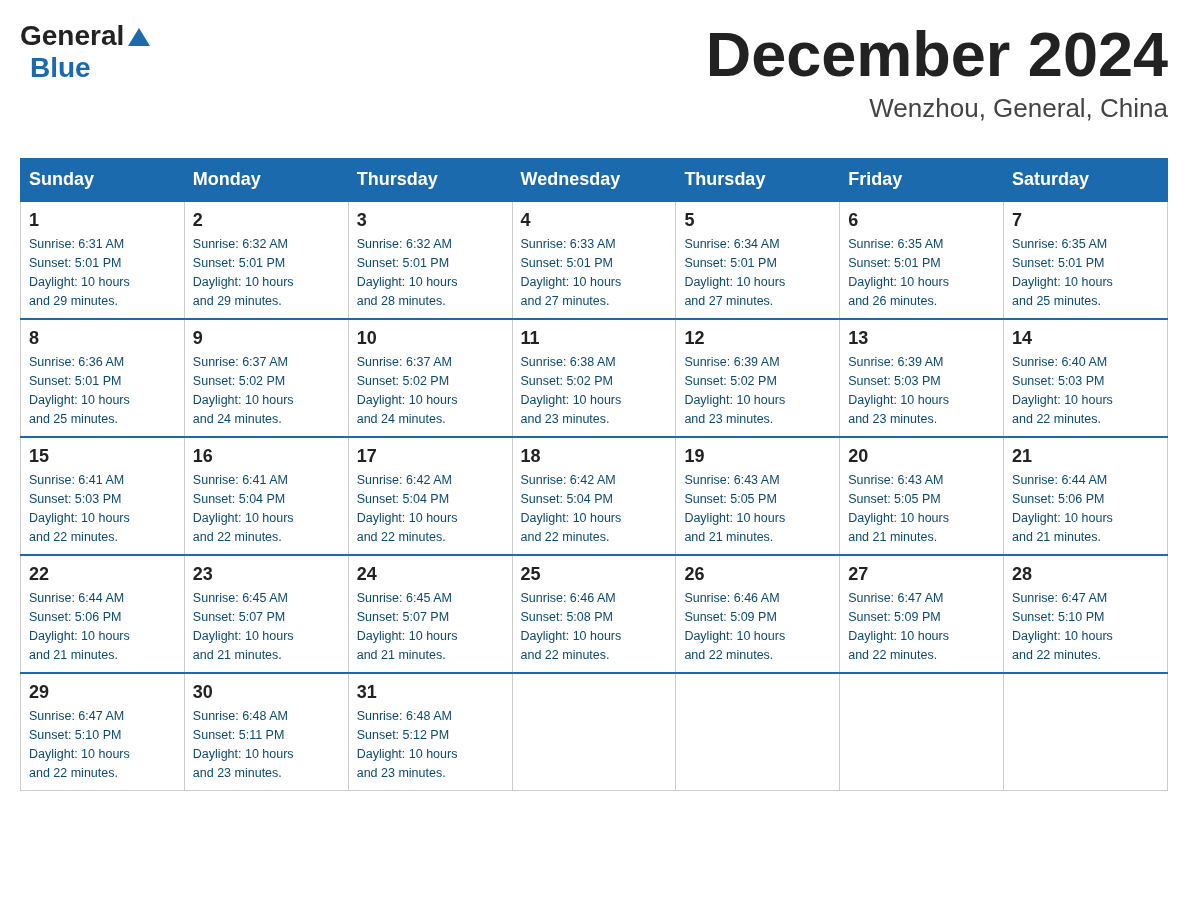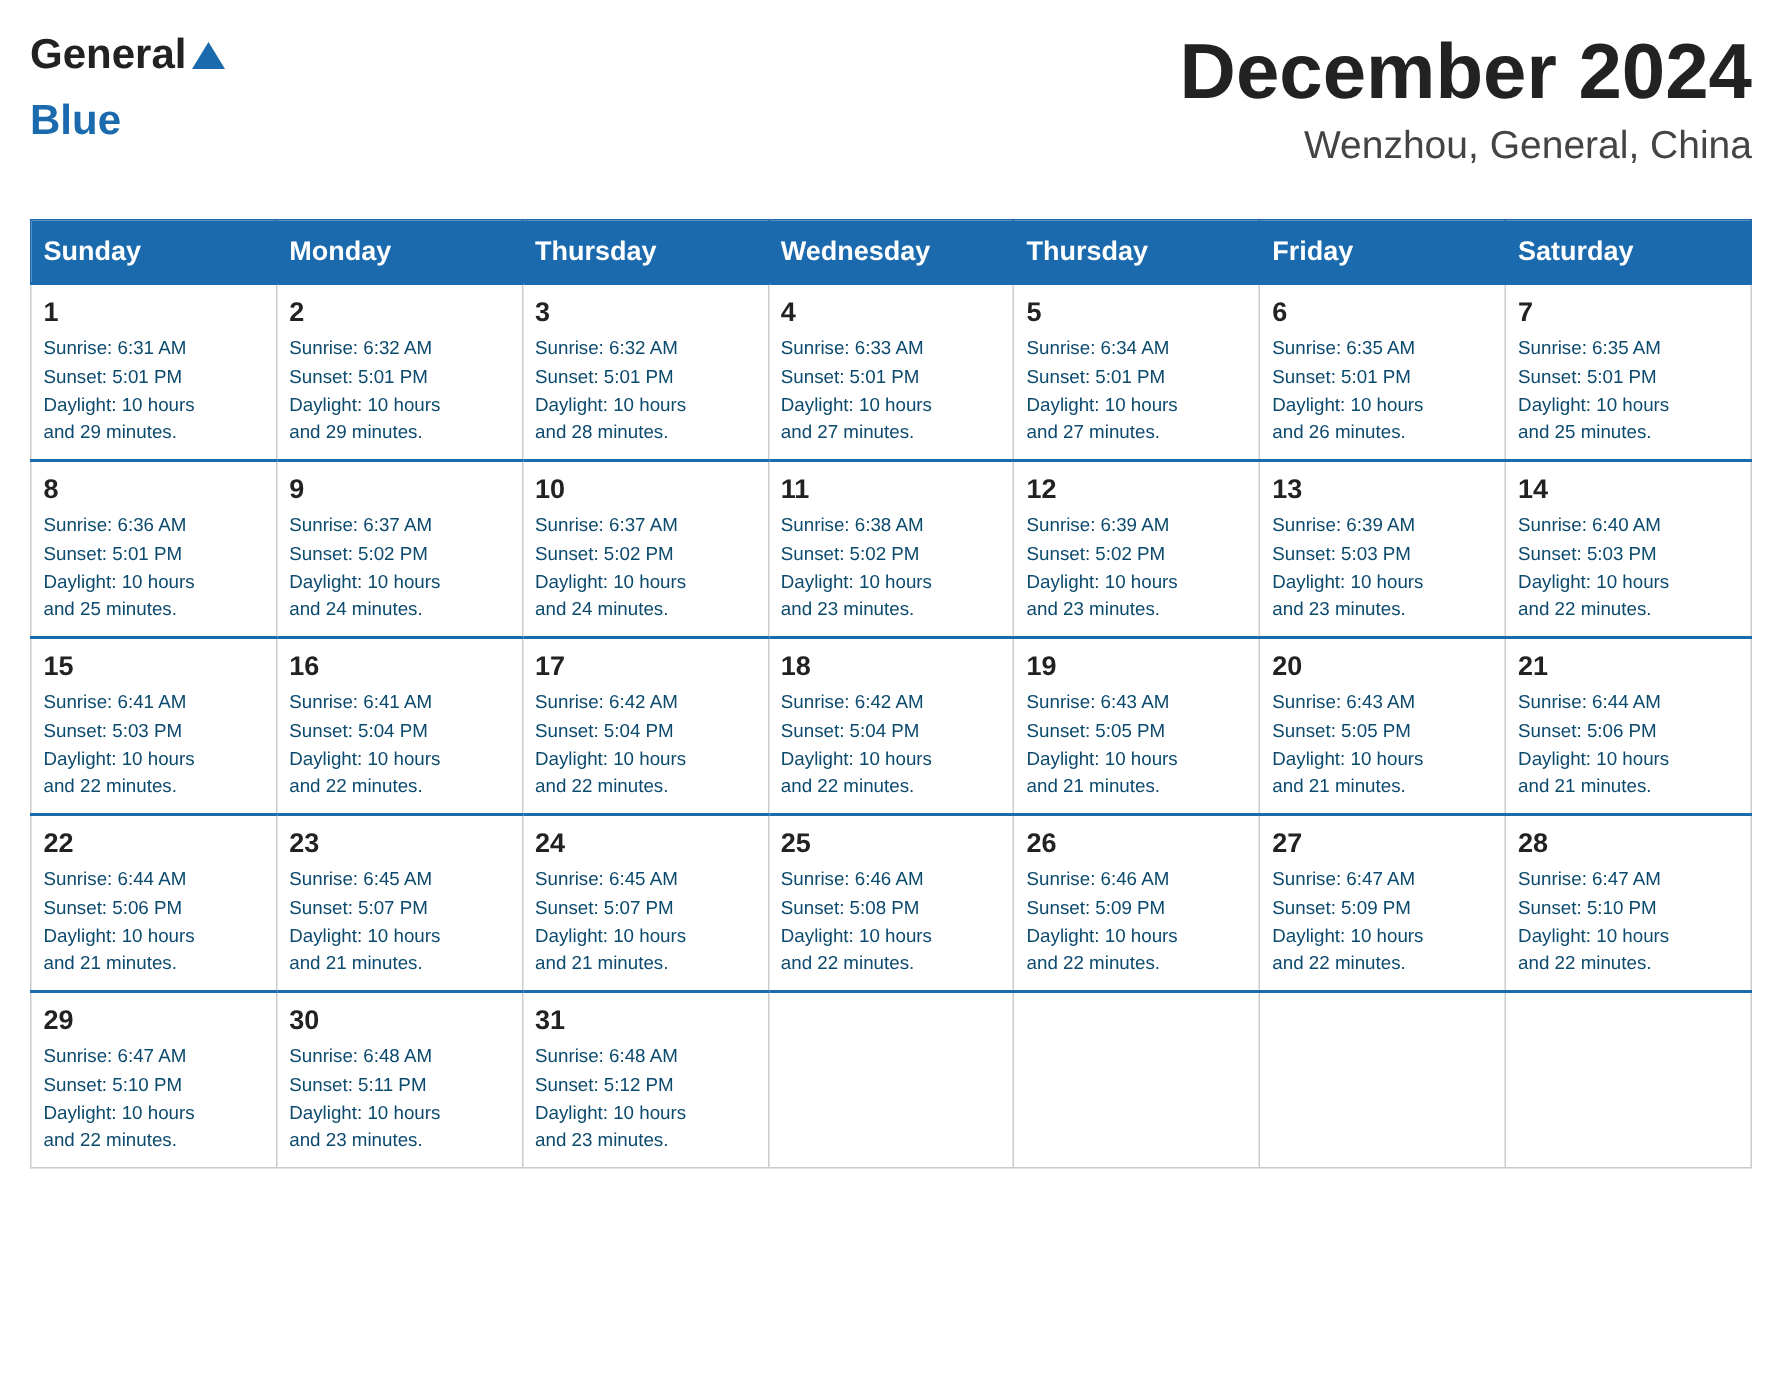--- a/index.html
+++ b/index.html
@@ -23,21 +23,21 @@
     }
     .logo-text-blue {
       font-size: 28px;
       font-weight: bold;
       color: #1a6aad;
     }
     .title-section {
       text-align: right;
     }
     .calendar-title {
-      font-size: 52px;
+      font-size: 63px;
       font-weight: bold;
       color: #222;
       line-height: 1.1;
     }
     .calendar-subtitle {
       font-size: 26px;
       color: #444;
       margin-top: 4px;
     }
     .calendar {
@@ -76,42 +76,41 @@
       line-height: 1.5;
       color: #0c4a6e;
     }
     .empty-cell {
       border-top: 2px solid #1a6aad;
     }
     .logo-wrapper {
       display: flex;
       flex-direction: column;
       align-items: flex-start;
-      gap: 12px;
     }
     .logo-line1 {
       display: flex;
       align-items: center;
     }
   </style>
 </head>
 <body>
 
 <div class="header">
   <div class="logo-wrapper">
     <div class="logo-line1">
       <span class="logo-text-general">General</span>
       <span style="display:inline-flex;flex-direction:column;align-items:center;margin-left:4px;margin-top:2px;">
         <svg width="22" height="22" viewBox="0 0 22 22">
           <polygon points="11,2 22,20 0,20" fill="#1a6aad"></polygon>
         </svg>
       </span>
     </div>
     <div>
-      <span class="logo-text-blue" style="margin-left:0;">Blue</span>
+      <span class="logo-text-blue" style="margin-left:10px;">Blue</span>
     </div>
   </div>
   <div class="title-section">
     <div class="calendar-title">December 2024</div>
     <div class="calendar-subtitle">Wenzhou, General, China</div>
   </div>
 </div>
 
 <table class="calendar">
   <thead>

